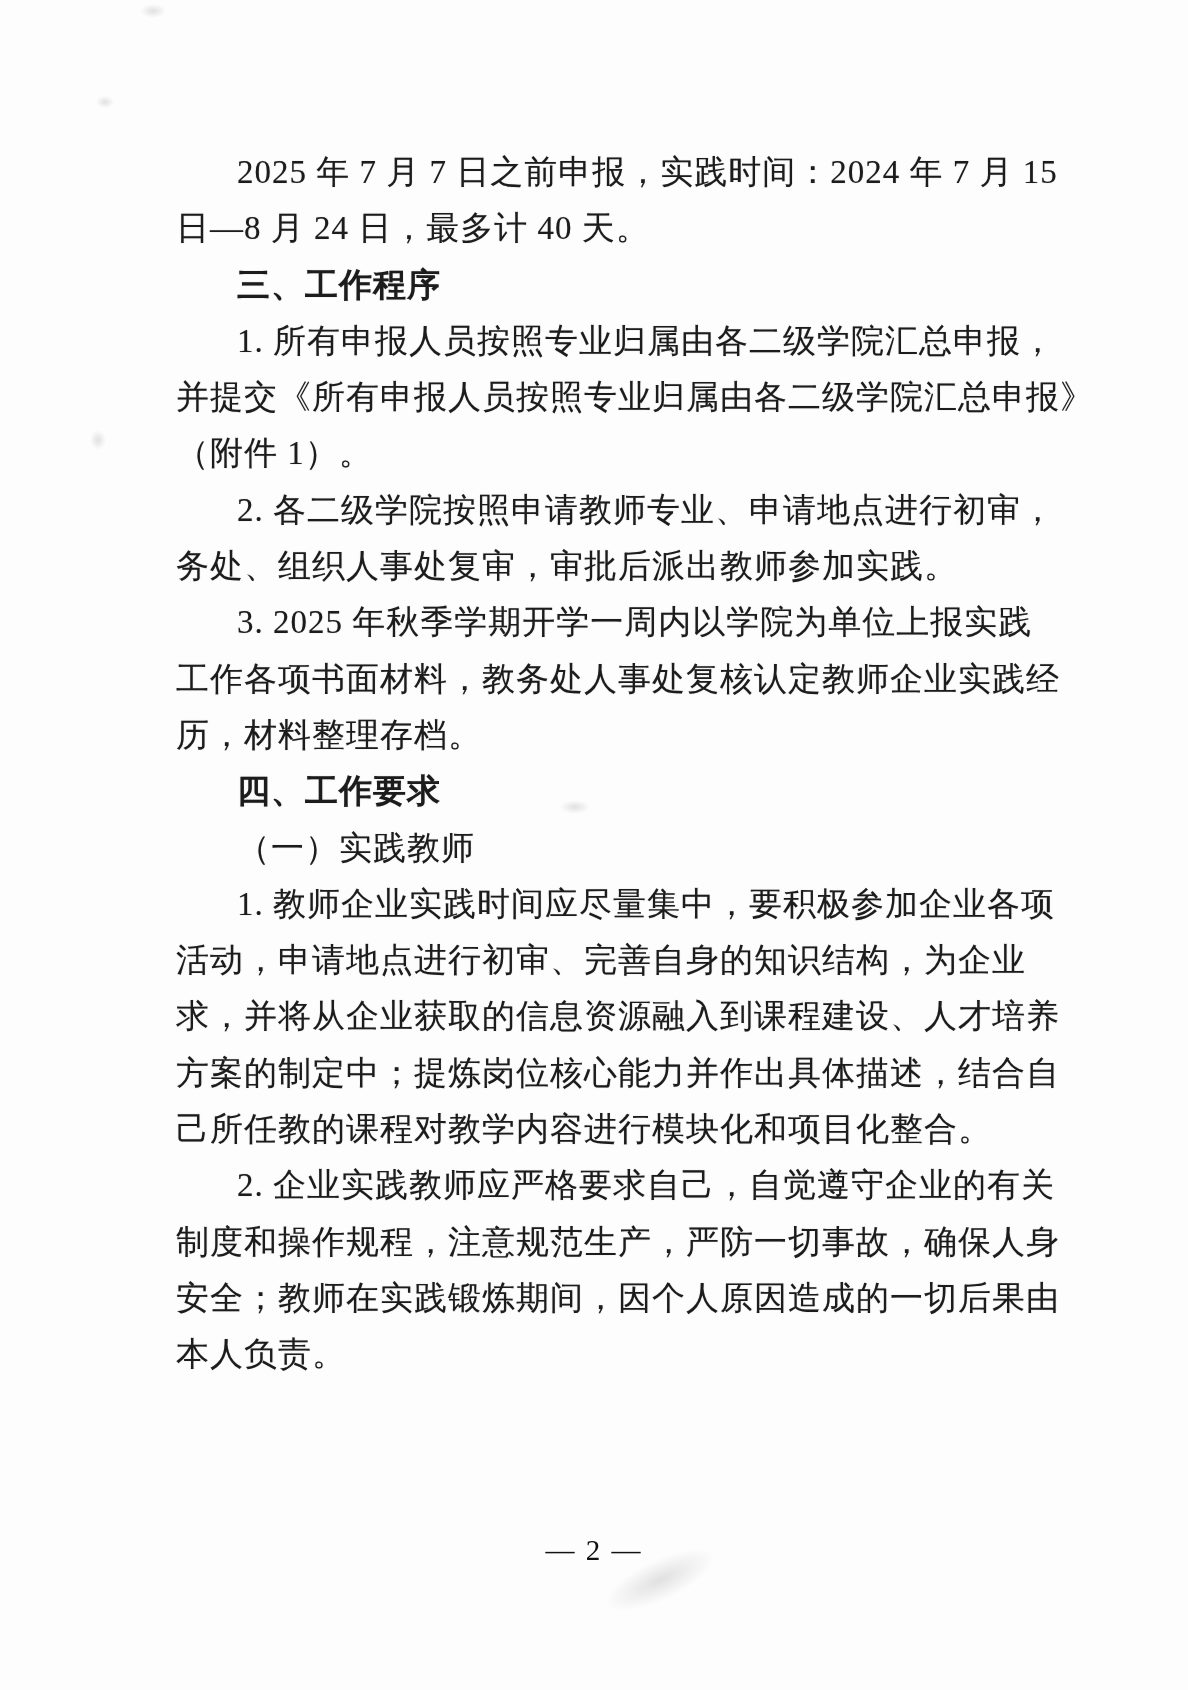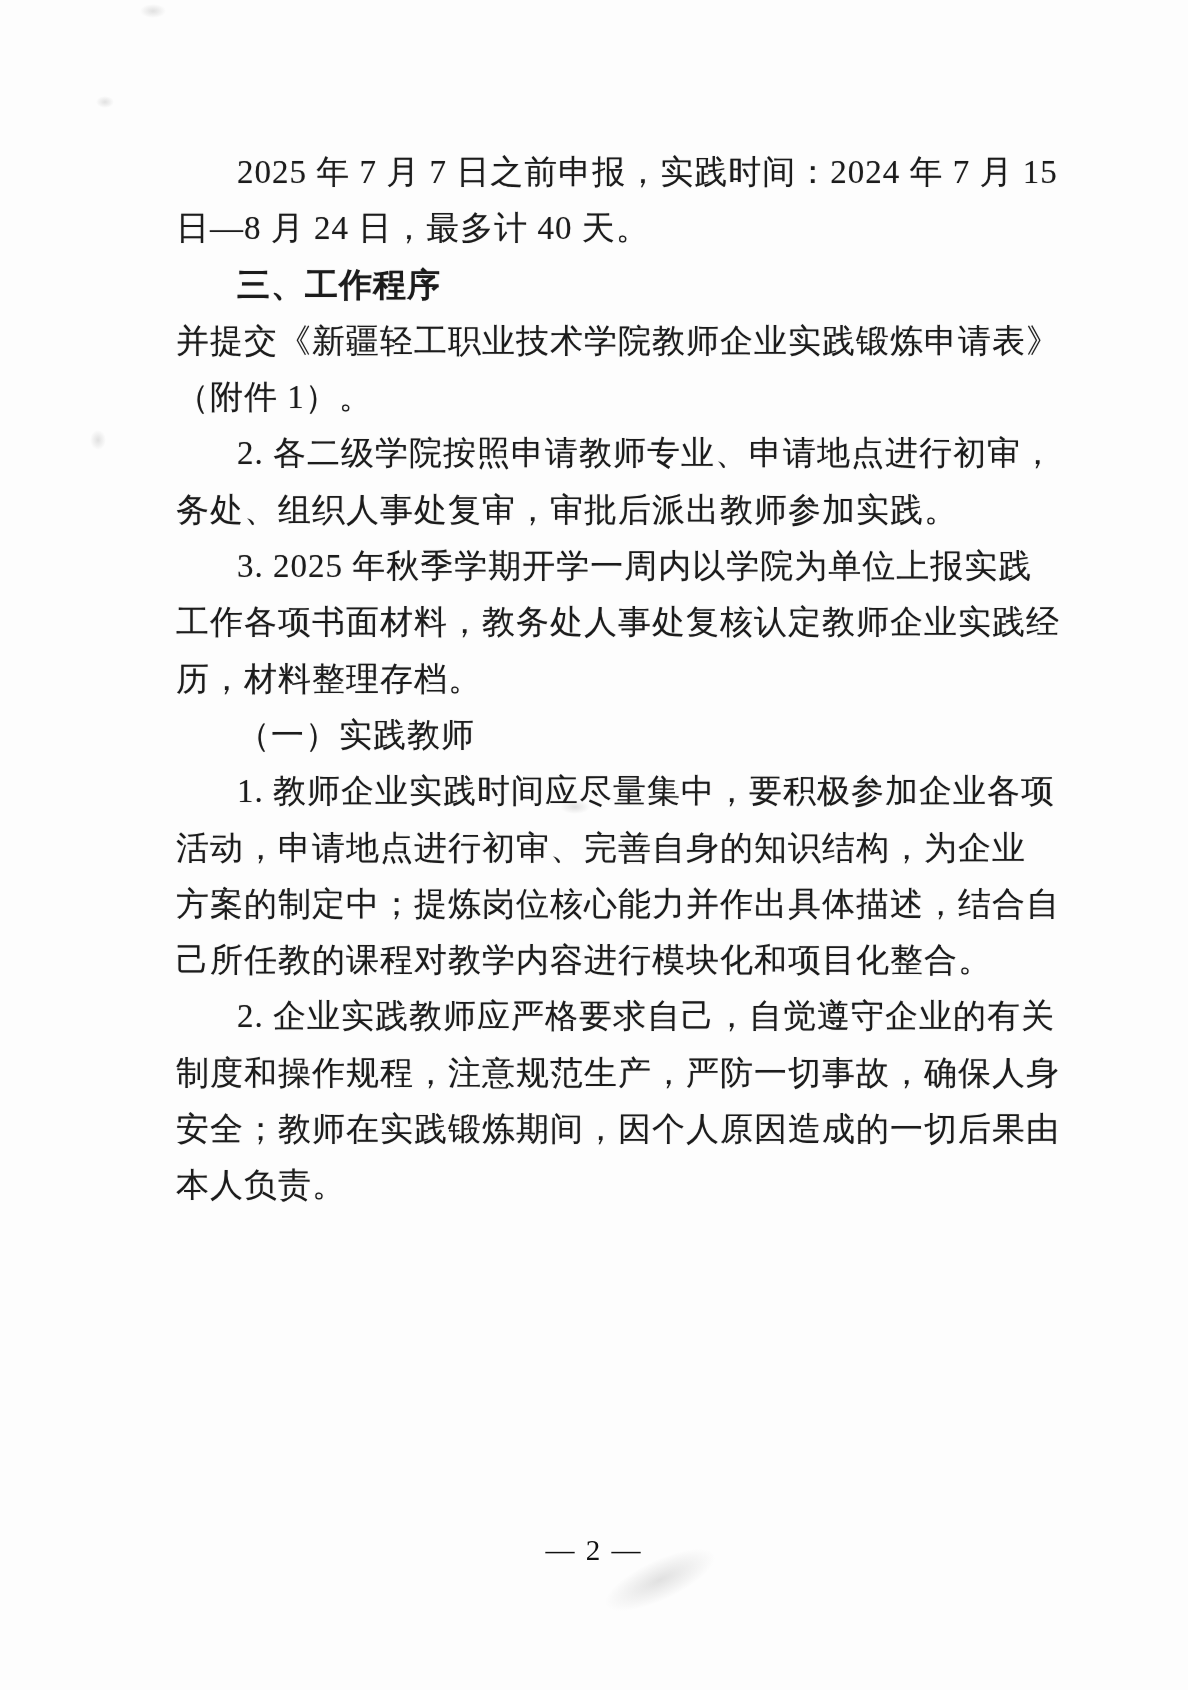--- a/index.html
+++ b/index.html
@@ -64,35 +64,38 @@
   <div class="speck s4"></div>
   <div class="speck s5"></div>
 
   <main class="doc-body">
 
     <div class="line first">2025 年 7 月 7 日之前申报，实践时间：2024 年 7 月 15</div>
     <div class="line">日—8 月 24 日，最多计 40 天。</div>
 
     <div class="line first heading">三、工作程序</div>
 
-    <div class="line">并提交《新疆轻工职业技术学院教师企业实践锻炼申请表》</div>
+    <div class="line first">1. 所有申报人员按照专业归属由各二级学院汇总申报，</div>
+    <div class="line">并提交《所有申报人员按照专业归属由各二级学院汇总申报》</div>
     <div class="line">（附件 1）。</div>
 
     <div class="line first">2. 各二级学院按照申请教师专业、申请地点进行初审，</div>
     <div class="line">务处、组织人事处复审，审批后派出教师参加实践。</div>
 
     <div class="line first">3. 2025 年秋季学期开学一周内以学院为单位上报实践</div>
     <div class="line">工作各项书面材料，教务处人事处复核认定教师企业实践经</div>
     <div class="line">历，材料整理存档。</div>
 
+    <div class="line first heading">四、工作要求</div>
 
     <div class="line first">（一）实践教师</div>
 
     <div class="line first">1. 教师企业实践时间应尽量集中，要积极参加企业各项</div>
     <div class="line">活动，申请地点进行初审、完善自身的知识结构，为企业</div>
+    <div class="line">求，并将从企业获取的信息资源融入到课程建设、人才培养</div>
     <div class="line">方案的制定中；提炼岗位核心能力并作出具体描述，结合自</div>
     <div class="line">己所任教的课程对教学内容进行模块化和项目化整合。</div>
 
     <div class="line first">2. 企业实践教师应严格要求自己，自觉遵守企业的有关</div>
     <div class="line">制度和操作规程，注意规范生产，严防一切事故，确保人身</div>
     <div class="line">安全；教师在实践锻炼期间，因个人原因造成的一切后果由</div>
     <div class="line">本人负责。</div>
 
   </main>
 

